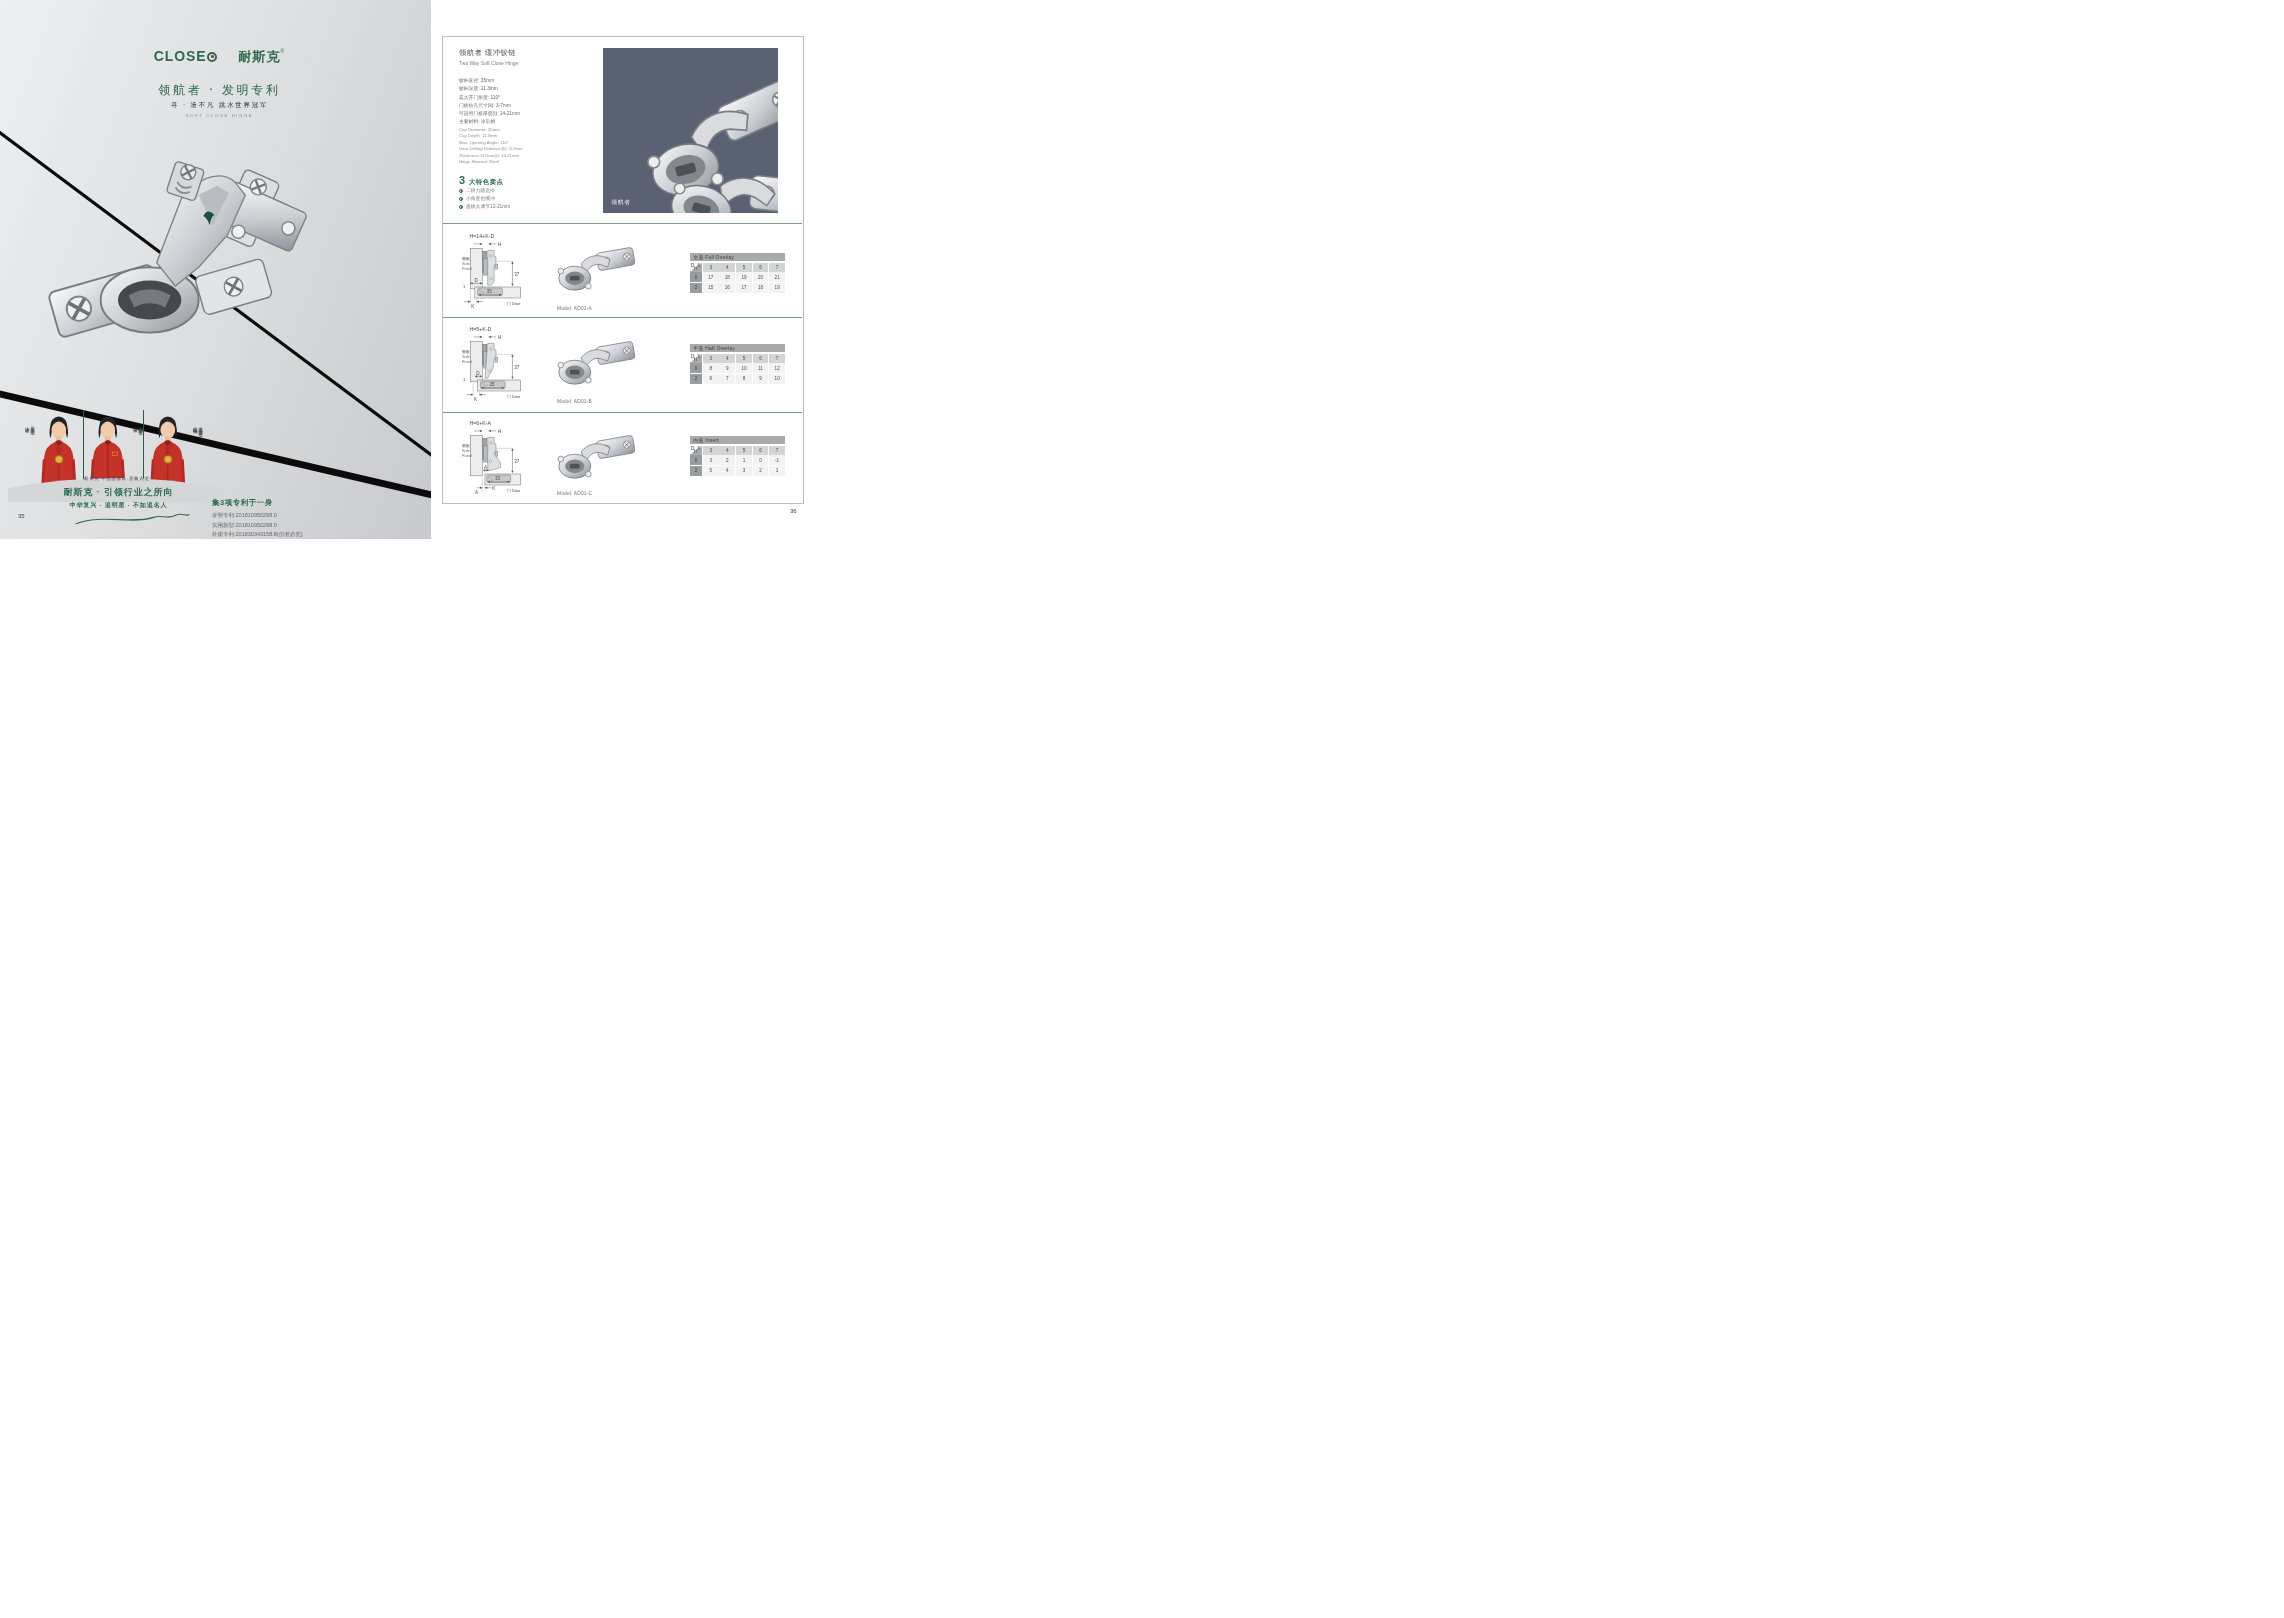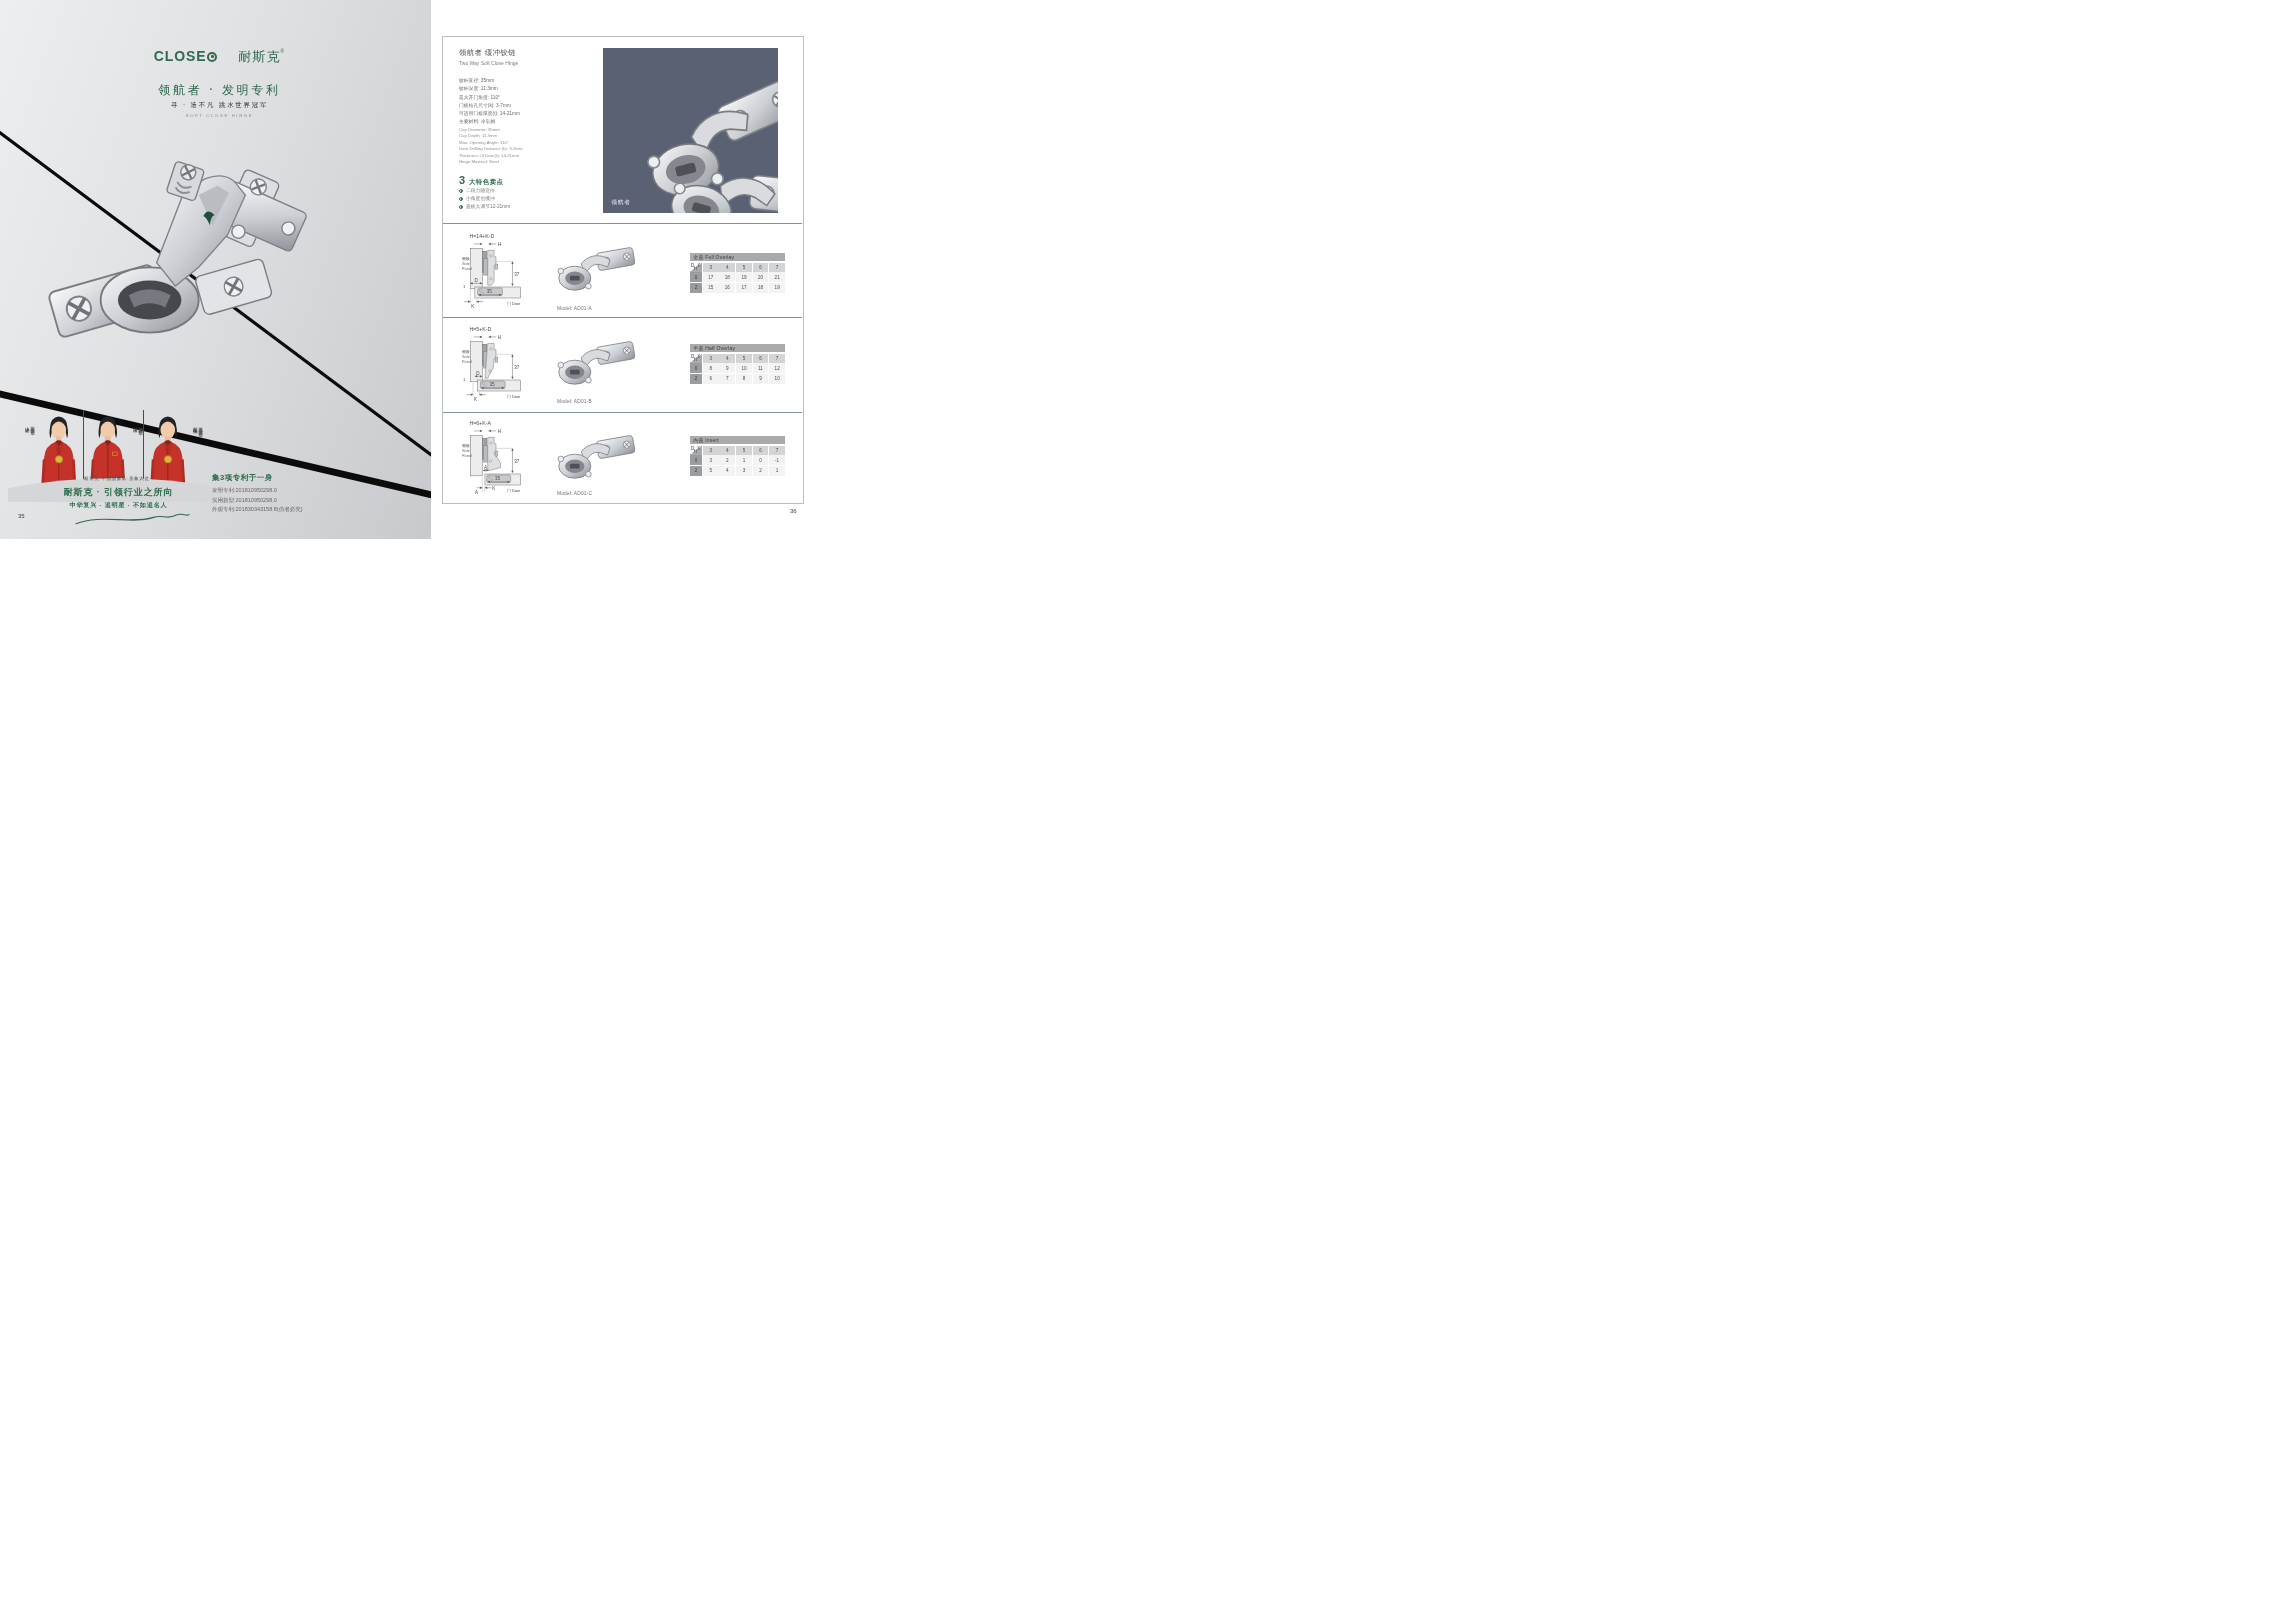--- a/index.html
+++ b/index.html
@@ -8,21 +8,21 @@
   .abs{position:absolute;}
 
   
   .left-page{position:absolute;left:0;top:0;width:431px;height:539px;overflow:hidden;
              background:linear-gradient(110deg,#edeef0 0%,#dfe0e2 45%,#c7c9cc 100%);}
   .logo{left:137px;top:48px;width:164px;text-align:center;white-space:nowrap;}
   .logo-latin{font-size:14px;font-weight:bold;color:#2e6b4f;letter-spacing:0.9px;font-family:"Liberation Sans",sans-serif;}
   .logo-target{display:inline-block;width:6px;height:6px;border:2.7px solid #2e6b4f;border-radius:50%;
                position:relative;top:0.5px;margin:0 0.9px;}
   .logo-target i{position:absolute;left:1.6px;top:1.6px;width:2.7px;height:2.7px;background:#b03026;border-radius:50%;}
-  .logo-cn{font-size:13.2px;font-weight:normal;color:#2e6b4f;letter-spacing:0.9px;margin-left:20px;}
+  .logo-cn{font-size:13.2px;font-weight:bold;color:#2e6b4f;letter-spacing:0.9px;margin-left:20px;}
   .logo-reg{font-size:5px;color:#2e6b4f;vertical-align:top;}
   .left-title{left:110px;top:82px;width:219px;text-align:center;font-family:"DejaVu Serif",serif;
               font-size:12px;color:#2d674c;letter-spacing:2.7px;white-space:nowrap;}
   .left-subtitle{left:110px;top:101px;width:219px;text-align:center;font-family:"DejaVu Serif",serif;
                  font-size:6.4px;color:#2f3032;letter-spacing:1.8px;white-space:nowrap;}
   .left-subtitle-en{left:110px;top:113px;width:219px;text-align:center;font-size:4.3px;color:#8b8c8e;
                     letter-spacing:1.6px;white-space:nowrap;}
   .main-hinge{left:43px;top:146px;width:274px;height:210px;}
 
   .athletes{left:24px;top:410px;width:183px;height:89px;display:flex;align-items:flex-start;}
@@ -31,21 +31,21 @@
   .vcap .nm{font-size:4.6px;color:#303133;}
   .fig{width:48px;height:85px;flex:0 0 auto;}
   .green-line{width:0.9px;height:81px;background:#2d5c4a;flex:0 0 auto;}
   .arc-band{left:8.2px;top:465px;width:215px;height:37px;}
   .amb-caption{left:13.7px;top:476px;width:206px;text-align:center;font-size:4.6px;color:#4b4c4e;letter-spacing:0.5px;}
   .slogan{left:18px;top:486px;width:201px;text-align:center;font-size:9px;font-weight:bold;color:#2e6b4f;
           letter-spacing:0.9px;white-space:nowrap;}
   .slogan-sub{left:18px;top:501px;width:201px;text-align:center;font-size:6.2px;font-weight:bold;color:#2e6b4f;
               letter-spacing:0.7px;white-space:nowrap;}
   .signature{left:73px;top:511px;width:119px;height:15.5px;}
-  .patents{left:212px;top:473px;width:201px;}
+  .patents{left:212px;top:498px;width:201px;}
   .patents-title{font-size:7.5px;font-weight:bold;color:#2e6b4f;letter-spacing:0.5px;margin-bottom:3.2px;}
   .patents-line{font-size:5.5px;color:#66676a;line-height:1.75;}
   .pagenum{font-size:6px;color:#3f4041;}
   .pn-left{left:18px;top:513px;}
   .pn-right{left:790px;top:508px;}
 
   
   .right-panel{position:absolute;left:442px;top:36px;width:360px;height:466px;background:#fff;
                border:0.5px solid #b5c1b9;}
   .hd-title{left:16px;top:11px;font-size:7.3px;color:#4b4c4e;letter-spacing:0.5px;}

